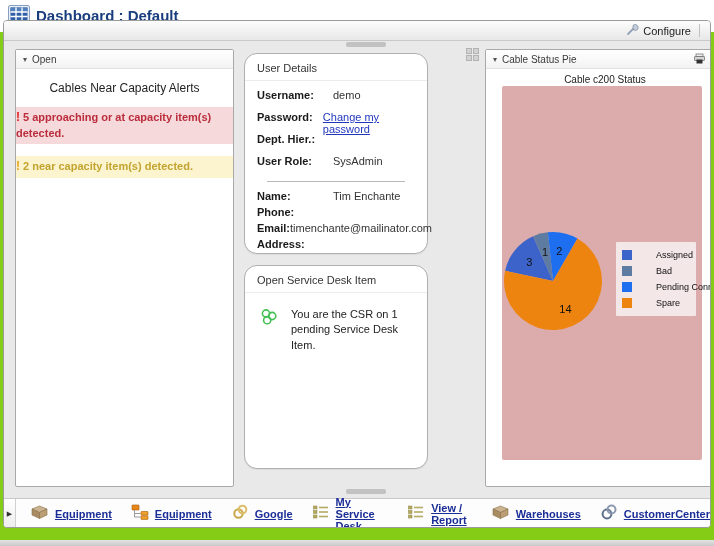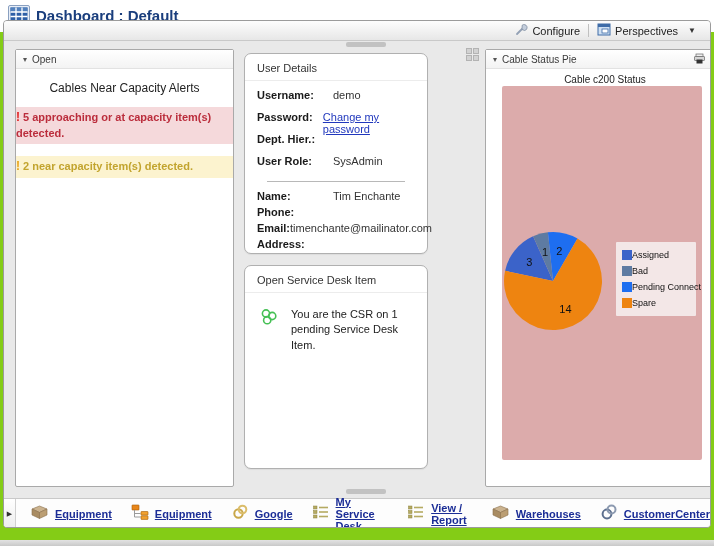--- a/index.html
+++ b/index.html
@@ -43,21 +43,21 @@
   .alert-warning { background:#fcf3cf; color:#c2a42e; }
   .alert-warning .bang { color:#e8a41c; }
 
   
   .drag-handle { position:absolute; width:40px; height:5px; background:#c2c2c2; border-radius:2px; }
   .move-icon { position:absolute; left:462px; top:27px; display:grid;
                grid-template-columns:6px 6px; grid-gap:1px; }
   .move-icon span { width:6px; height:6px; background:#d2d2d2; border:1px solid #b3b3b3; }
 
   .card { position:absolute; width:184px; background:#fff; border:1px solid #b0b0b0;
-          border-radius:7px; box-shadow:0 1px 1px rgba(0,0,0,0.06); }
+          border-radius:13px; box-shadow:0 1px 1px rgba(0,0,0,0.06); }
   .card-header { padding:8px 12px 6px 12px; font-size:11px; color:#333;
                  border-bottom:1px solid #ececec; }
   .user-card { left:240px; top:32px; height:201px; }
   .service-card { left:240px; top:244px; height:204px; }
 
   .ud-rows { padding:8px 12px 0 12px; }
   .ud-row { display:flex; font-size:11px; }
   .ud-row.g1 { height:22px; }
   .ud-row.g2 { height:16px; }
   .ud-label { width:76px; font-weight:700; color:#1a1a1a; }
@@ -68,21 +68,21 @@
   .sd-content { display:flex; gap:12px; padding:14px 14px 0 14px; }
   .sd-msg { font-size:11px; color:#222; line-height:1.4; width:178px; }
 
   
   .chart-title { text-align:center; margin-top:5px; font-size:10px; color:#222;padding-left:12px; }
   .plot { position:absolute; left:16px; top:36px; width:200px; height:374px; border-radius:2px; }
   .plot svg { position:absolute; left:0; top:0; }
   .pie-label { font-size:11px; fill:#111; text-anchor:middle; font-family:"Liberation Sans",sans-serif; }
   .legend { position:absolute; left:114px; top:156px; width:80px; padding:8px 6px;
             display:flex; flex-direction:column; gap:6px; border-radius:1px; }
-  .legend-row { display:flex; align-items:center; gap:0; }
+  .legend-row { display:flex; align-items:center; gap:24px; }
   .legend-swatch { width:10px; height:10px; flex:none; }
   .legend-label { font-size:9px; color:#111; white-space:nowrap; }
   .print-btn { position:absolute; right:6px; top:3px; cursor:pointer; }
 
   
   .bottom-toolbar { position:absolute; left:0; top:477px; width:706px; height:30px;
                     background:#fdfdfd; border-top:1px solid #c9c9c9;
                     display:flex; align-items:center; }
   .collapse-left { width:13px; height:100%; border-right:1px solid #d0d0d0;
                    display:flex; align-items:center; justify-content:center;
@@ -120,31 +120,20 @@
       <div class="tb-btn">
         <span>
           <svg width="13" height="13" viewBox="0 0 13 13">
             <path d="M2 11 L7 6" stroke="#93a1b5" stroke-width="1.8" stroke-linecap="round"></path>
             <path d="M7.2 2.2 a3 3 0 1 1 2.4 5.3 l-2.6-1 z" fill="#c4cedc" stroke="#7c8aa0" stroke-width="0.8"></path>
           </svg>
         </span>
         <span>Configure</span>
       </div>
       <div class="tb-sep"></div>
-      <div class="tb-btn">
-        <span>
-          <svg width="14" height="13" viewBox="0 0 14 13">
-            <rect x="1" y="1" width="12" height="11" fill="#cfe0f2" stroke="#3e6ca8"></rect>
-            <rect x="1" y="1" width="12" height="3" fill="#3e6ca8"></rect>
-            <rect x="5" y="6" width="6" height="4" fill="#fff" stroke="#3e6ca8" stroke-width="0.8"></rect>
-          </svg>
-        </span>
-        <span>Perspectives</span>
-        <span class="dd-arrow">▼</span>
-      </div>
     </div>
 
     <div class="panel left-panel">
       <div class="panel-header">
         <span class="collapse-arrow">▾</span>
         <span>Open</span>
       </div>
       <div class="cable-title">Cables Near Capacity Alerts</div>
       <div class="alerts">
         <div class="alert alert-critical"><span class="bang">!</span><span>5 approaching or at capacity item(s) detected.</span></div>

